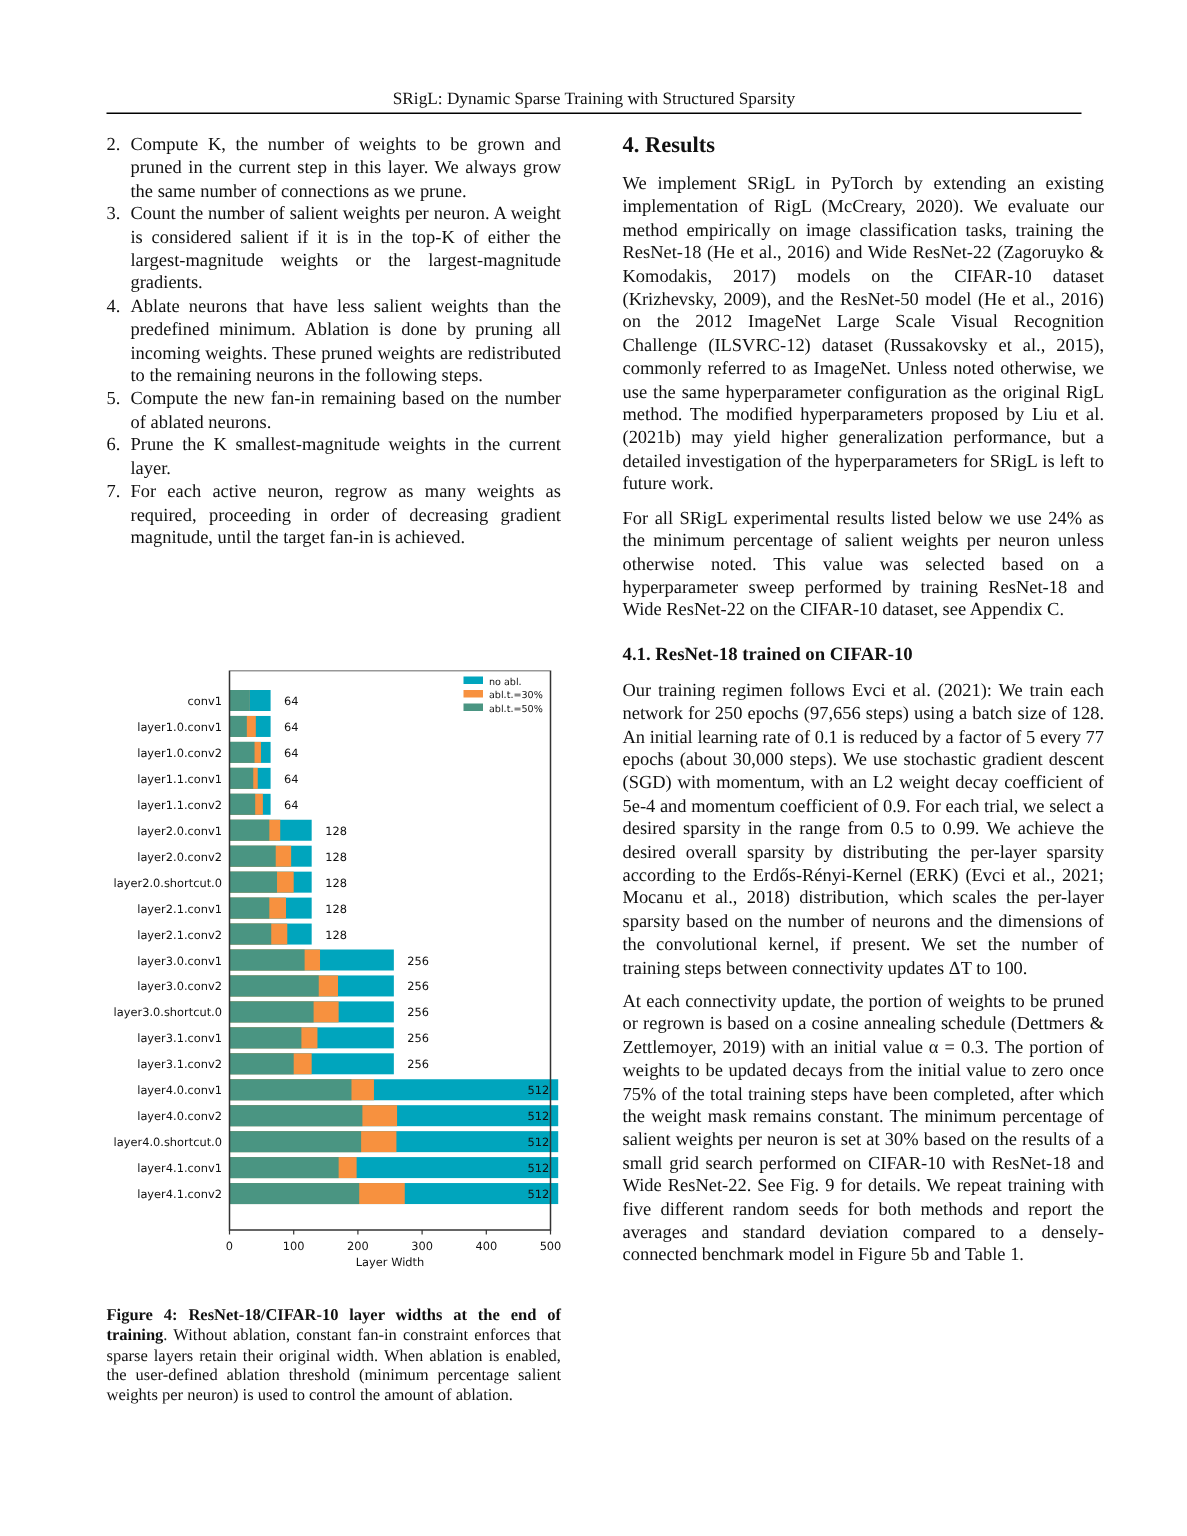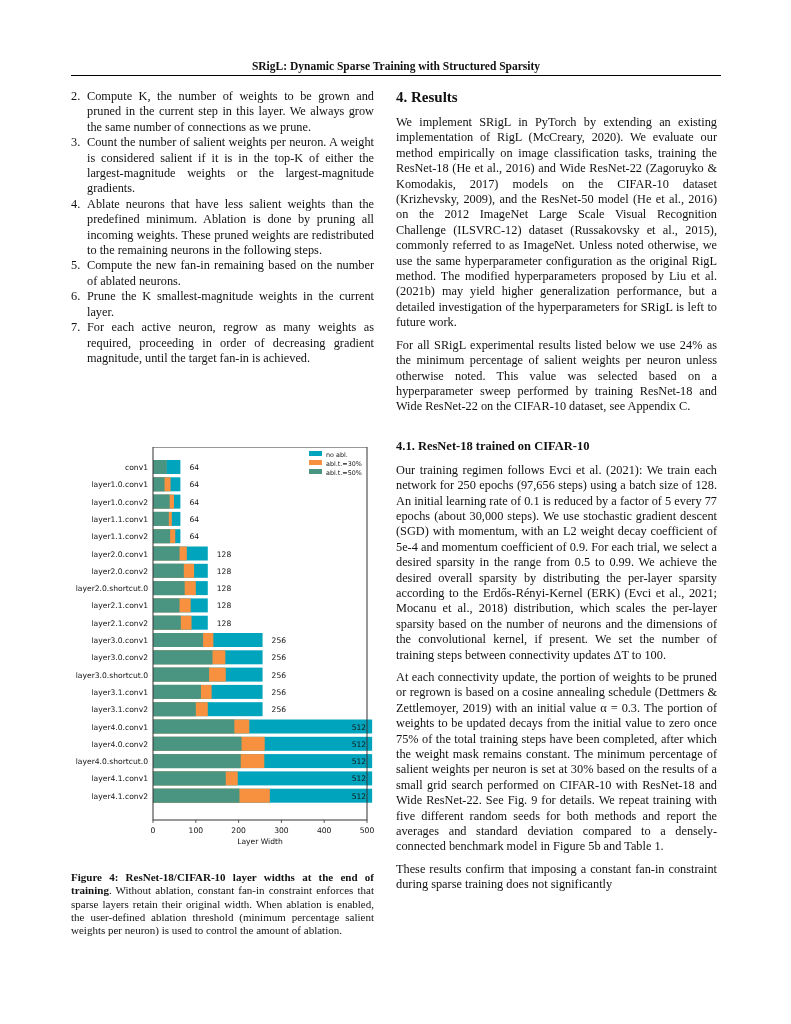--- a/index.html
+++ b/index.html
@@ -1,28 +1,28 @@
 <!DOCTYPE html>
 <html><head>
 <meta charset="utf-8">
 <style>
   html, body { margin:0; padding:0; background:#fff; }
   body { width:791px; height:1024px; position:relative; overflow:hidden;
          font-family:"Liberation Serif", "DejaVu Serif", serif; color:#111; }
   .running-head { position:absolute; left:71px; top:60px; width:650px; text-align:center;
-                  font-size:11.5px; font-weight:bold; }
+                  font-size:11.5px; font-weight:normal; }
   .head-rule { position:absolute; left:71px; top:75px; width:650px; height:0; border-top:1.3px solid #000; }
   .col { position:absolute; font-size:12.3px; line-height:15.4px; text-align:justify; }
   .left-col { left:71px; top:89px; width:303px; }
-  .right-col { left:396px; top:89px; width:325px;font-family:Liberation Serif, serif; }
+  .right-col { left:415px; top:89px; width:325px;font-family:Liberation Serif, serif; }
   ol.steps { margin:0; padding:0; list-style:none; }
   ol.steps li { position:relative; padding-left:16px; margin-bottom:0; }
   ol.steps li .num { position:absolute; left:0; top:0; }
   h2.sec { font-size:15px; font-weight:bold; margin:0 0 10px 0; line-height:16px; }
-  h3.subsec { font-size:12.5px; font-weight:bold; margin:24px 0 9px 0; line-height:15px; }
+  h3.subsec { font-size:12.5px; font-weight:bold; margin:14px 0 9px 0; line-height:15px; }
   p { margin:0 4px 7px 0; }
   .fig { position:absolute; left:71px; top:447px; width:305px; height:410px; }
   .caption { position:absolute; left:71px; top:871px; width:303px; font-size:11px; line-height:13.3px; text-align:justify; }
   .caption b { font-weight:bold; }
   svg text { font-family:"DejaVu Sans", sans-serif; }
 </style>
 </head>
 <body>
 
 <div class="running-head">SRigL: Dynamic Sparse Training with Structured Sparsity</div>
@@ -168,14 +168,13 @@
   <b>Figure 4:  ResNet-18/CIFAR-10 layer widths at the end of training</b><span>. Without ablation, constant fan-in constraint enforces that sparse layers retain their original width. When ablation is enabled, the user-defined ablation threshold (minimum percentage salient weights per neuron) is used to control the amount of ablation.</span>
 </div>
 
 <div class="col right-col">
   <h2 class="sec">4. Results</h2>
   <p>We implement SRigL in PyTorch by extending an existing implementation of RigL (McCreary, 2020). We evaluate our method empirically on image classification tasks, training the ResNet-18 (He et al., 2016) and Wide ResNet-22 (Zagoruyko &amp; Komodakis, 2017) models on the CIFAR-10 dataset (Krizhevsky, 2009), and the ResNet-50 model (He et al., 2016) on the 2012 ImageNet Large Scale Visual Recognition Challenge (ILSVRC-12) dataset (Russakovsky et al., 2015), commonly referred to as ImageNet. Unless noted otherwise, we use the same hyperparameter configuration as the original RigL method. The modified hyperparameters proposed by Liu et al. (2021b) may yield higher generalization performance, but a detailed investigation of the hyperparameters for SRigL is left to future work.</p>
   <p>For all SRigL experimental results listed below we use 24% as the minimum percentage of salient weights per neuron unless otherwise noted. This value was selected based on a hyperparameter sweep performed by training ResNet-18 and Wide ResNet-22 on the CIFAR-10 dataset, see Appendix C.</p>
   <h3 class="subsec">4.1. ResNet-18 trained on CIFAR-10</h3>
   <p>Our training regimen follows Evci et al. (2021): We train each network for 250 epochs (97,656 steps) using a batch size of 128. An initial learning rate of 0.1 is reduced by a factor of 5 every 77 epochs (about 30,000 steps). We use stochastic gradient descent (SGD) with momentum, with an L2 weight decay coefficient of 5e-4 and momentum coefficient of 0.9. For each trial, we select a desired sparsity in the range from 0.5 to 0.99. We achieve the desired overall sparsity by distributing the per-layer sparsity according to the Erdős-Rényi-Kernel (ERK) (Evci et al., 2021; Mocanu et al., 2018) distribution, which scales the per-layer sparsity based on the number of neurons and the dimensions of the convolutional kernel, if present. We set the number of training steps between connectivity updates ΔT to 100.</p>
   <p>At each connectivity update, the portion of weights to be pruned or regrown is based on a cosine annealing schedule (Dettmers &amp; Zettlemoyer, 2019) with an initial value α = 0.3. The portion of weights to be updated decays from the initial value to zero once 75% of the total training steps have been completed, after which the weight mask remains constant. The minimum percentage of salient weights per neuron is set at 30% based on the results of a small grid search performed on CIFAR-10 with ResNet-18 and Wide ResNet-22. See Fig. 9 for details. We repeat training with five different random seeds for both methods and report the averages and standard deviation compared to a densely-connected benchmark model in Figure 5b and Table 1.</p>
-  <p>These results confirm that imposing a constant fan-in constraint during sparse training does not significantly</p>
 </div>
 
 </body></html>

